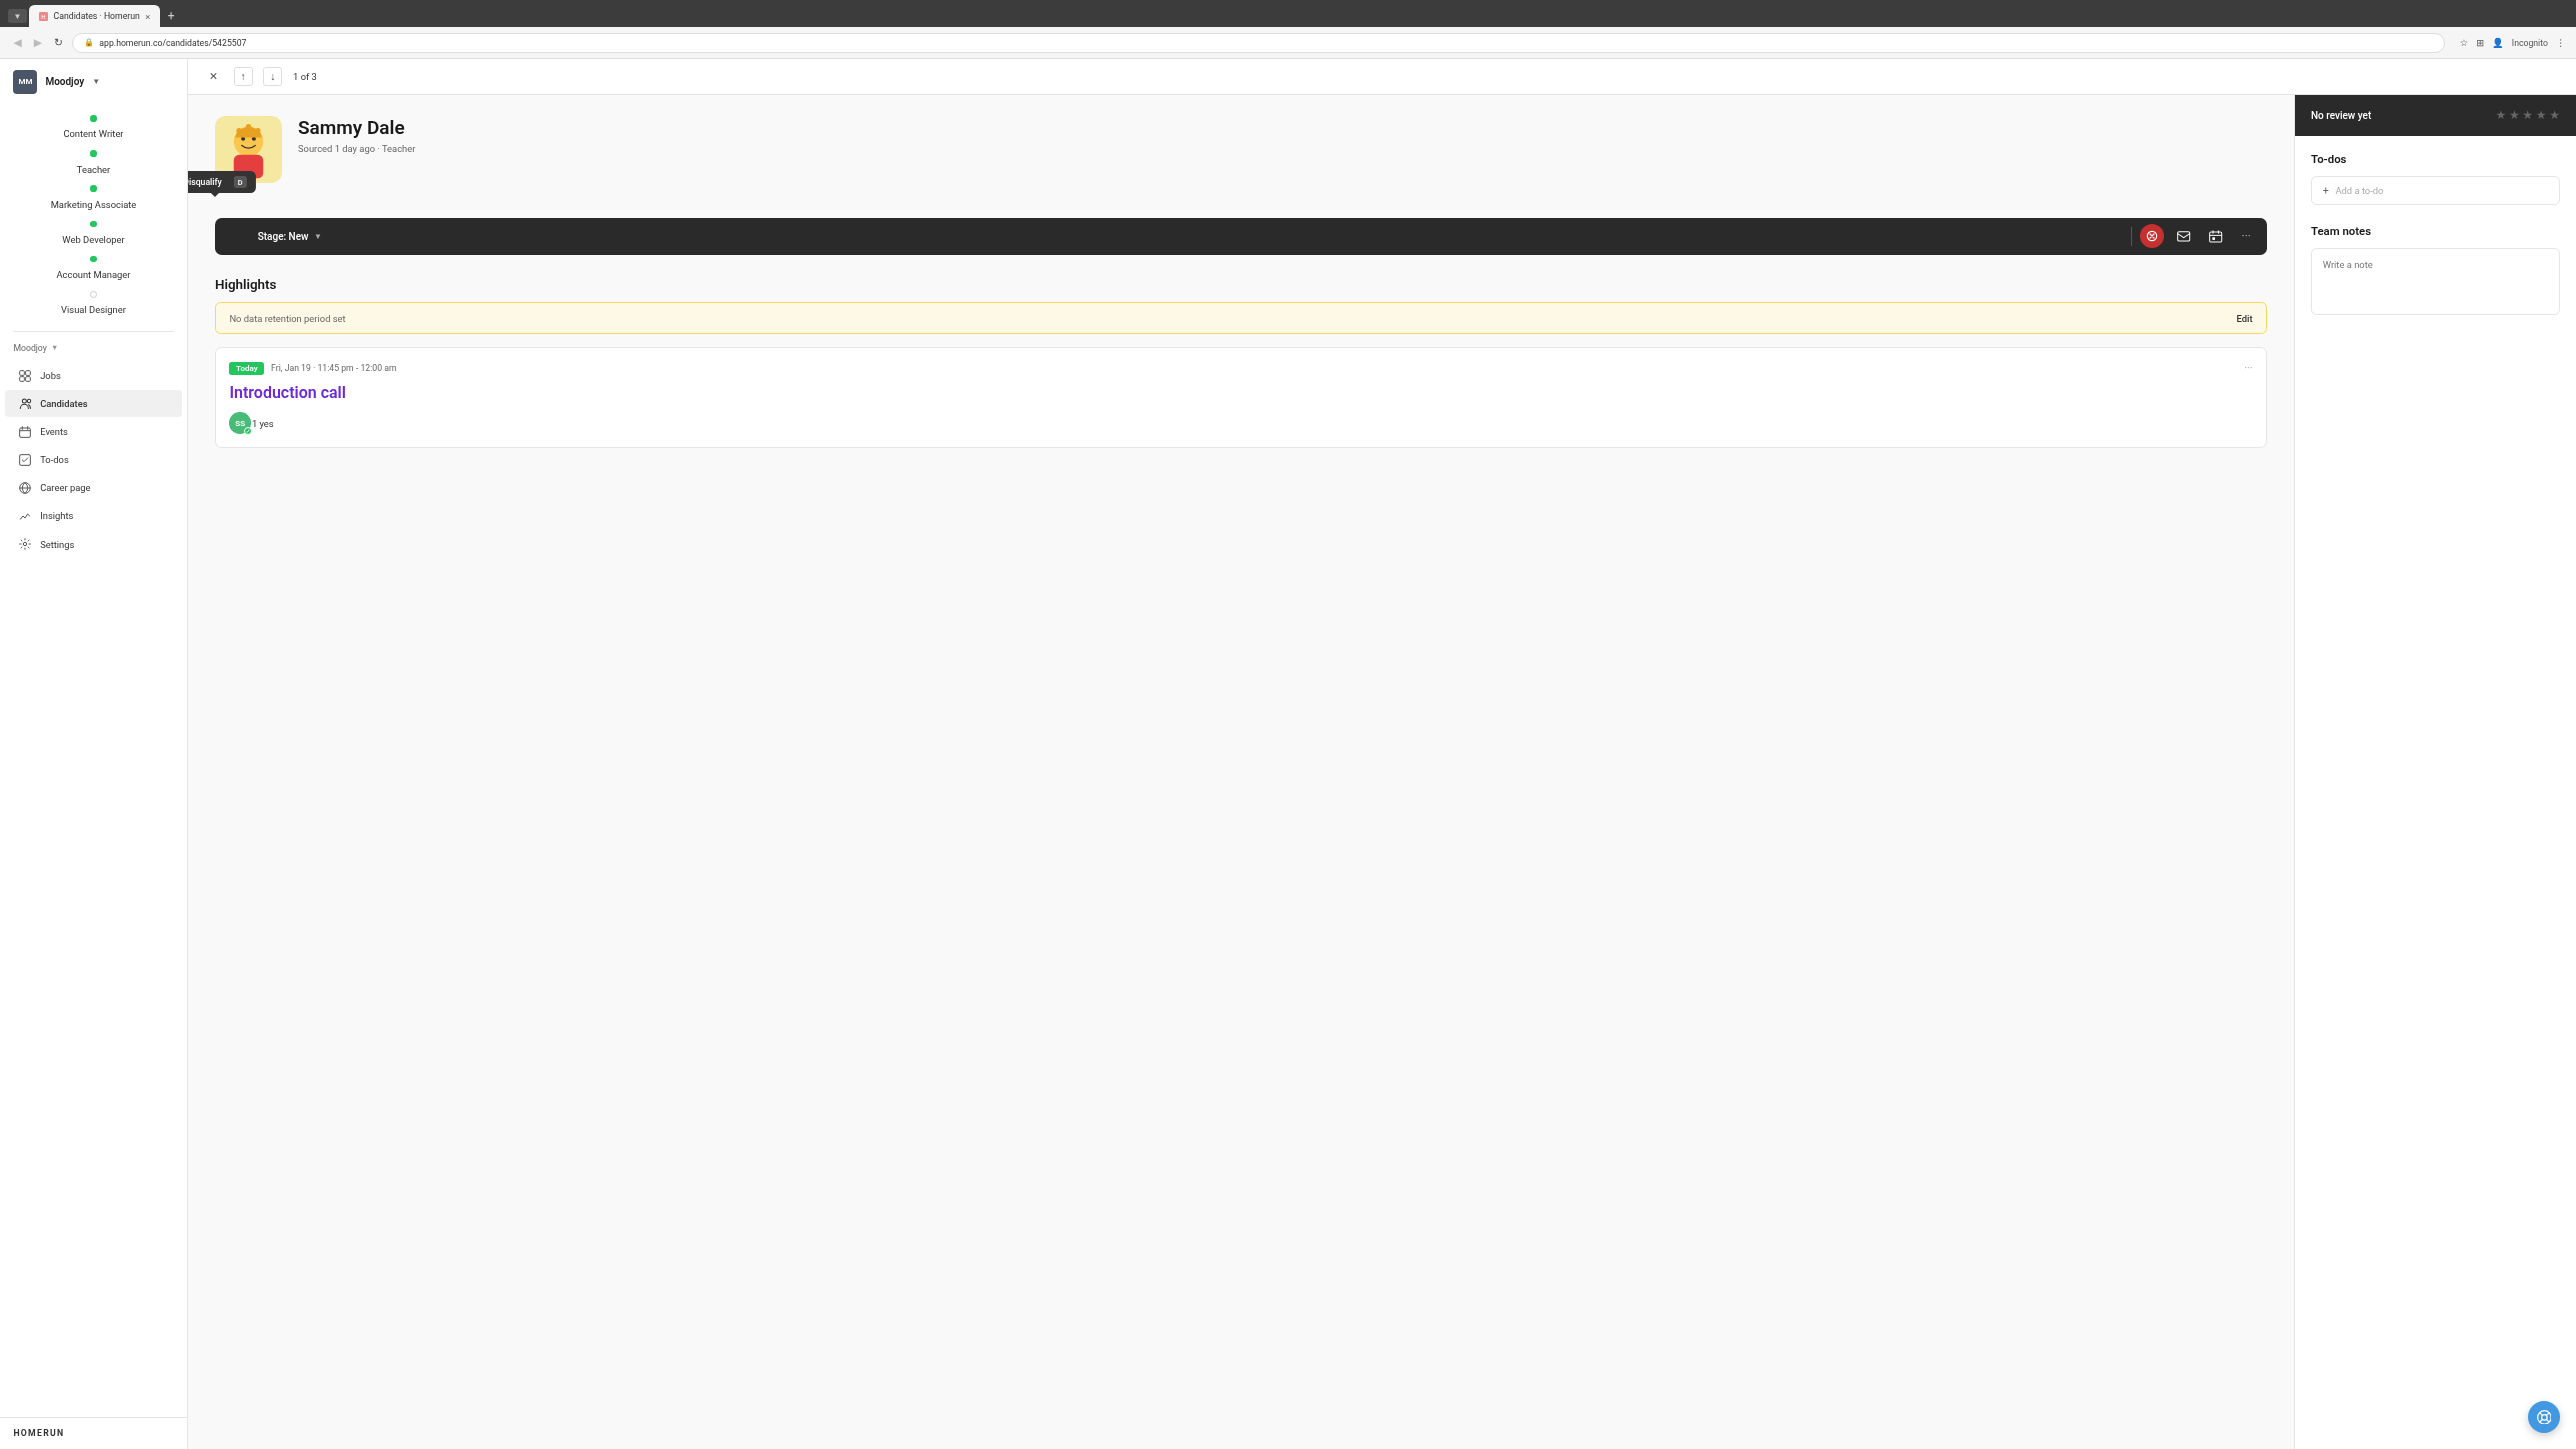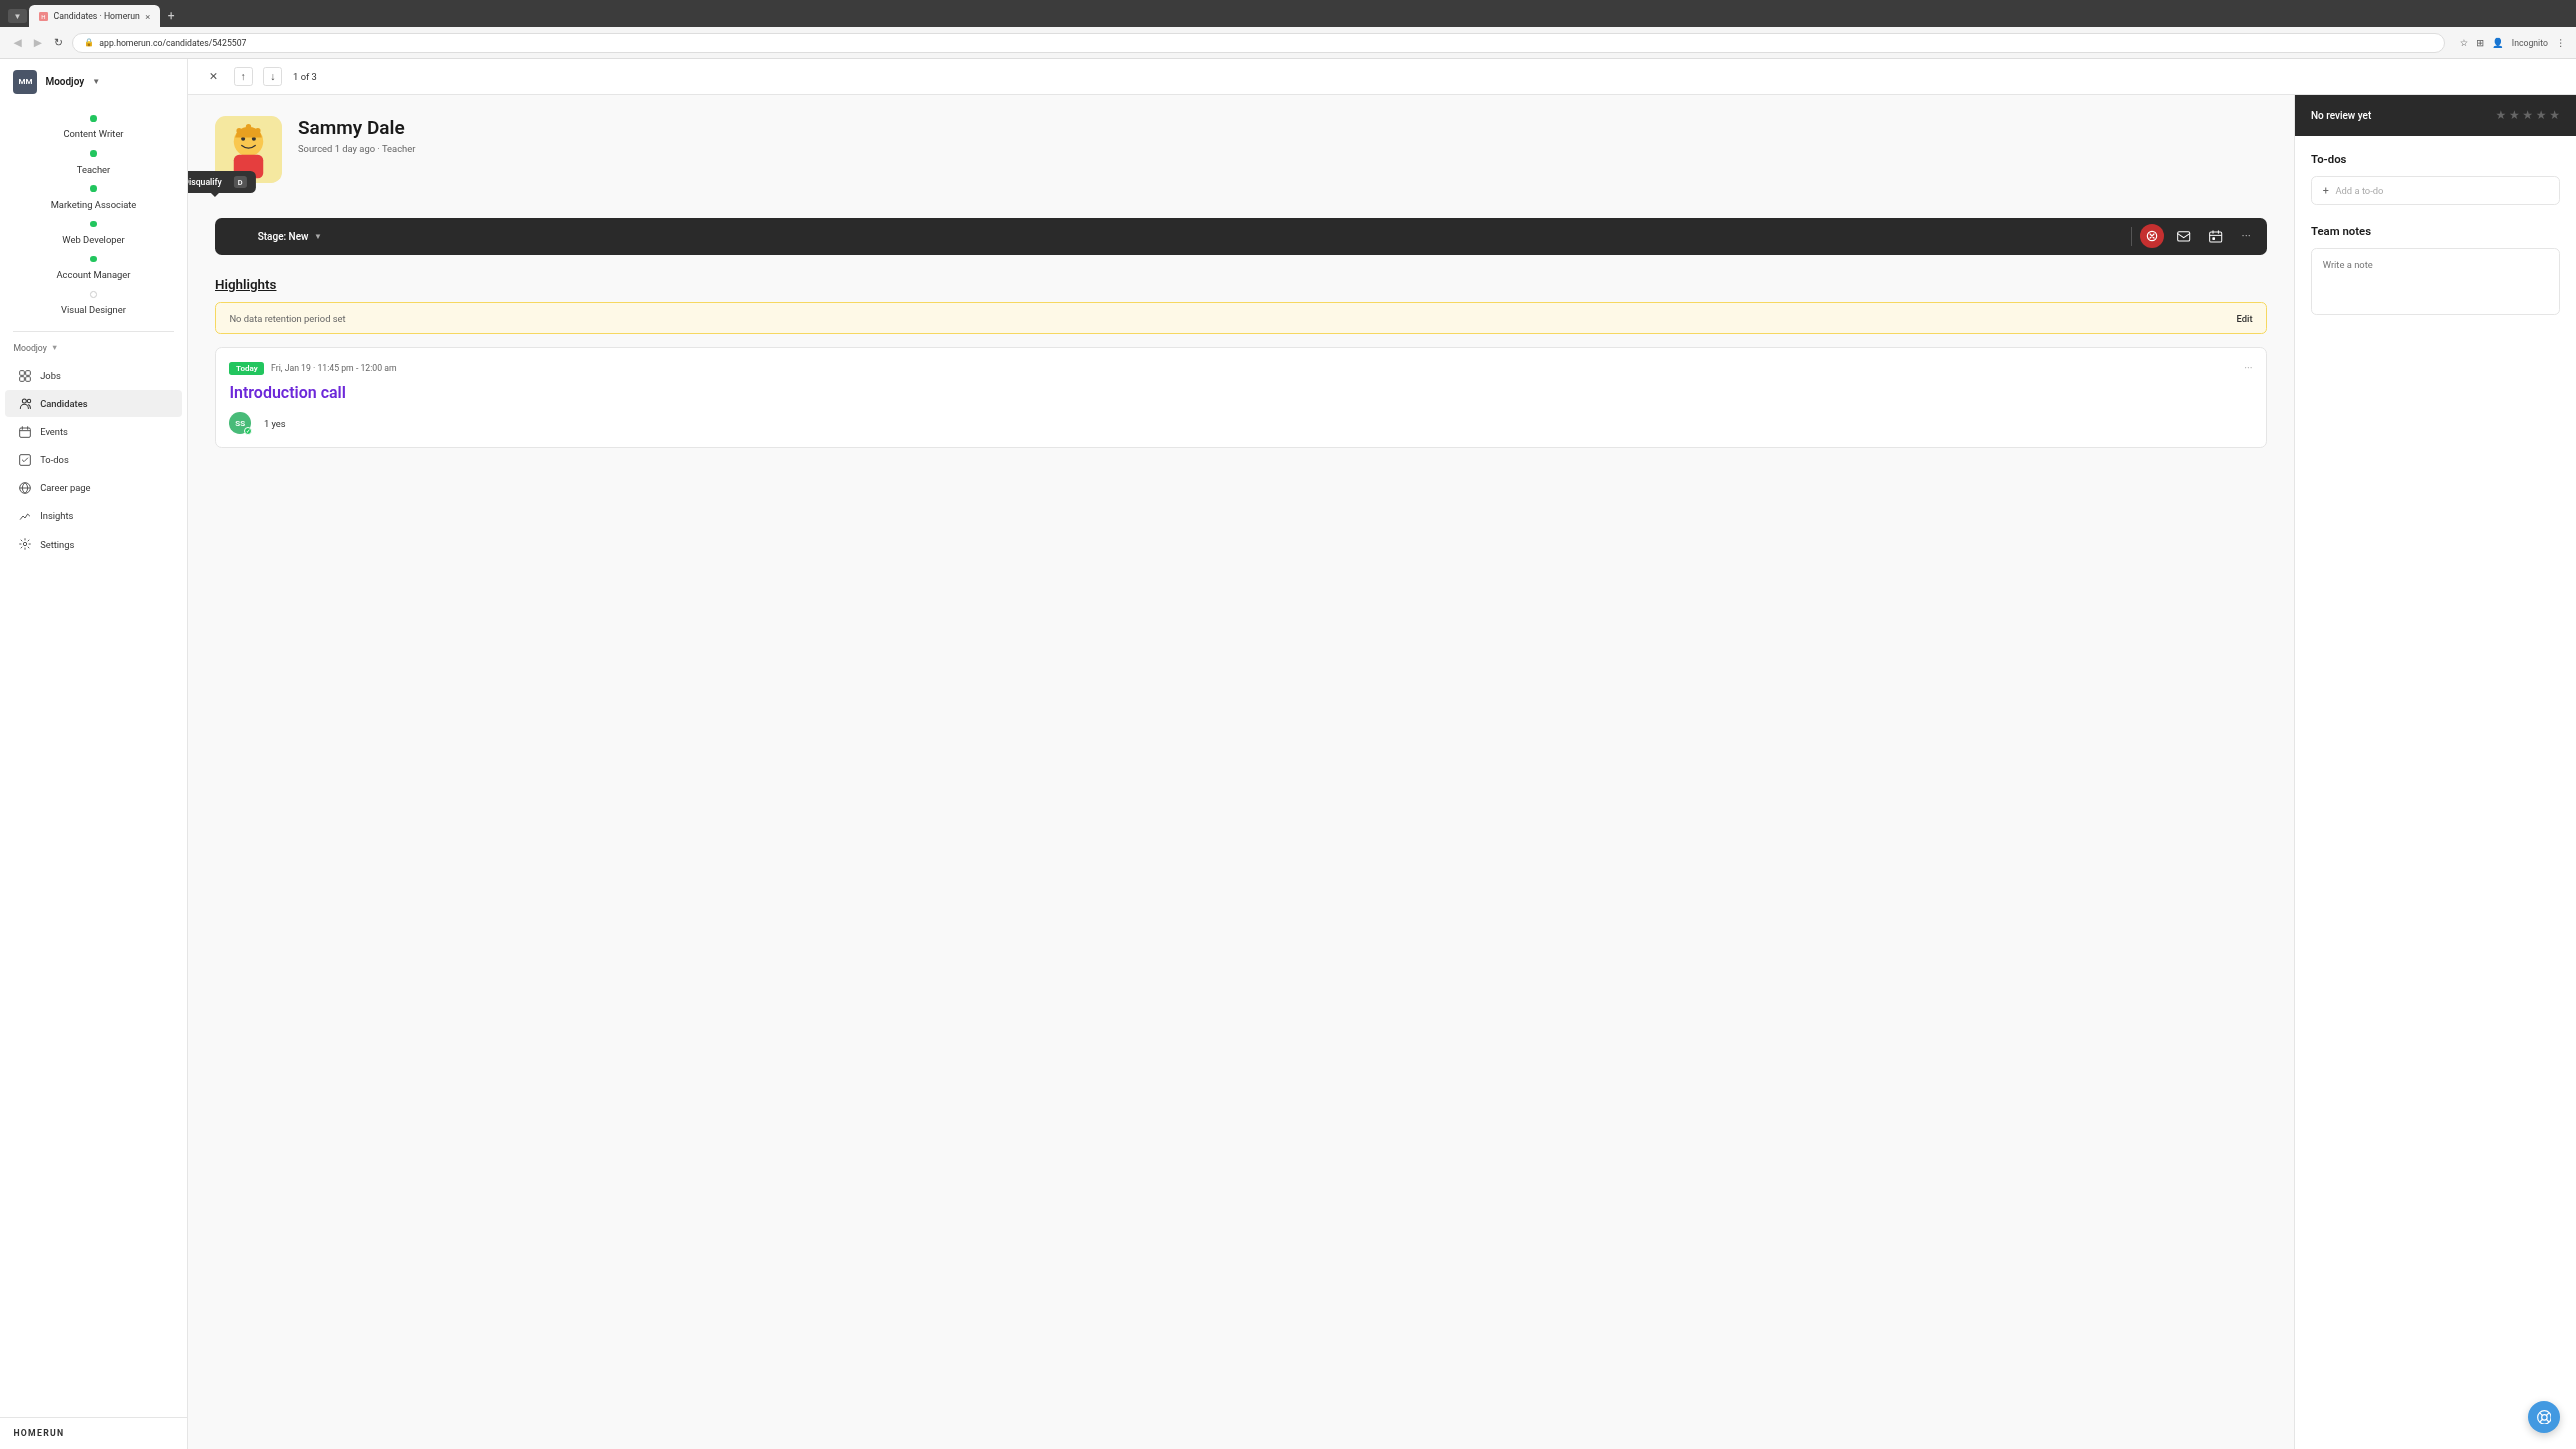--- a/index.html
+++ b/index.html
@@ -78,33 +78,33 @@
     .action-bar { background: #2a2a2a; border-radius: 6.7px; padding: 6.7px 10.7px; display: flex; align-items: center; gap: 8px; margin-bottom: 21.5px; }
     .stage-selector { display: flex; align-items: center; gap: 5.4px; flex: 1; cursor: pointer; padding-left: 32px; }
     .stage-label { color: white; font-size: 10px; font-weight: 500; }
     .stage-chevron { color: #aaa; font-size: 8px; }
     .action-divider { width: 0.7px; height: 19px; background: #555; }
     .action-icon-btn { width: 24px; height: 24px; display: flex; align-items: center; justify-content: center; cursor: pointer; color: white; font-size: 12px; border-radius: 50%; position: relative; }
     .action-icon-btn.active { background: #e53e3e; }
     .more-btn { color: #aaa; font-size: 12px; cursor: pointer; padding: 0 5.4px; }
 
     
-    .section-title { font-size: 13.4px; font-weight: 600; color: #1a1a1a; margin-bottom: 10.7px; text-decoration: underline; }
+    .section-title { font-size: 13.4px; font-weight: 600; color: #1a1a1a; margin-bottom: 10.7px; }
     .warning-banner { background: #fef9e7; border: 0.7px solid #f6d860; border-radius: 5.4px; padding: 9.4px 13.4px; display: flex; align-items: center; justify-content: space-between; margin-bottom: 13.4px; }
     .warning-text { font-size: 9.4px; color: #666; }
     .edit-btn { font-size: 9.4px; color: #333; font-weight: 500; cursor: pointer; }
 
     
     .event-card { background: white; border: 0.7px solid #e5e5e5; border-radius: 6.7px; padding: 13.4px; }
     .event-header { display: flex; align-items: center; gap: 6.7px; margin-bottom: 8px; }
     .today-badge { background: #22c55e; color: white; font-size: 8px; font-weight: 600; padding: 2px 6.7px; border-radius: 2.7px; }
     .event-time { font-size: 8.7px; color: #666; }
     .event-menu { margin-left: auto; color: #aaa; cursor: pointer; font-size: 10.7px; }
     .event-title { font-size: 16px; font-weight: 600; color: #6d28d9; margin-bottom: 10.7px; }
-    .event-attendee { display: flex; align-items: center; gap: 13px; }
+    .event-attendee { display: flex; align-items: center; gap: 1px; }
     .attendee-avatar { width: 21.5px; height: 21.5px; border-radius: 50%; background: #48bb78; display: flex; align-items: center; justify-content: center; color: white; font-size: 8px; font-weight: 600; position: relative; flex-shrink: 0; }
     .attendee-check { position: absolute; bottom: -1.3px; right: -1.3px; width: 8px; height: 8px; background: #22c55e; border-radius: 50%; display: flex; align-items: center; justify-content: center; font-size: 5.4px; color: white; border: 1px solid white; }
     .attendee-count { font-size: 9.4px; color: #333; }
 
     
     .right-panel { width: 282px; background: white; border-left: 0.7px solid #e5e5e5; display: flex; flex-direction: column; overflow: hidden; flex-shrink: 0; }
     .review-header { background: #2a2a2a; padding: 13.4px 16px; display: flex; align-items: center; justify-content: space-between; }
     .review-label { color: white; font-size: 10px; font-weight: 500; }
     .stars { display: flex; gap: 2.7px; }
     .star { color: #666; font-size: 12px; }

